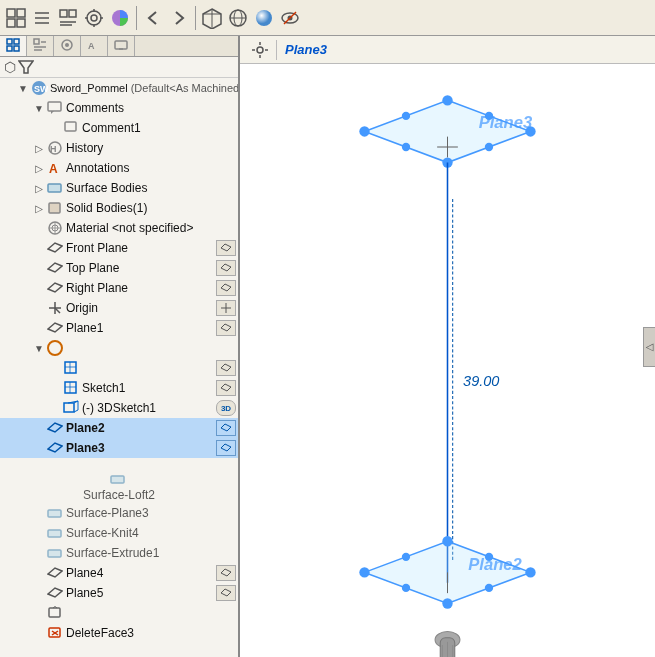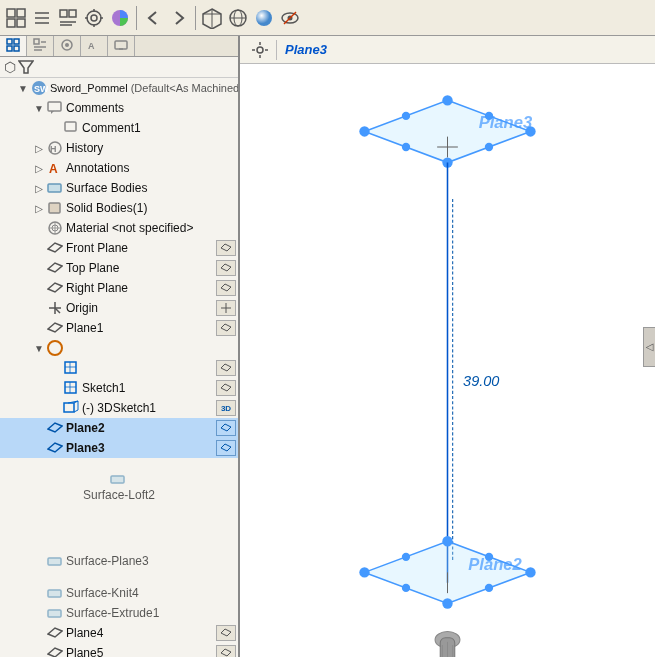--- a/index.html
+++ b/index.html
@@ -457,21 +457,21 @@
           <svg width="16" height="16" viewBox="0 0 16 16">
               <rect x="1" y="3" width="10" height="9" fill="none" stroke="#0066cc" stroke-width="1.5"></rect>
               <line x1="5" y1="3" x2="15" y2="1" stroke="#0066cc" stroke-width="1"></line>
               <line x1="11" y1="3" x2="15" y2="1" stroke="#0066cc" stroke-width="1"></line>
               <line x1="11" y1="12" x2="15" y2="10" stroke="#0066cc" stroke-width="1"></line>
               <line x1="15" y1="1" x2="15" y2="10" stroke="#0066cc" stroke-width="1"></line>
             </svg>
         </span>
         <span class="item-label">(-) 3DSketch1</span>
         <div style="display:flex;align-items:center;margin-left:auto;">
-          <div class="action-rect" style="font-size:8px;font-weight:bold;color:#0055aa;">3D</div>
+          <div class="action-rect" style="font-size:8px;font-weight:bold;color:#0055aa;border-radius:7px;">3D</div>
         </div>
       </div>
 
       <div class="tree-item selected">
         <span class="indent"></span>
         <span class="indent"></span>
         <span class="expand" style="color:transparent;">▷</span>
         <span class="item-icon">
           <svg width="16" height="14" viewBox="0 0 16 14">
               <polygon points="1,8 8,2 15,5 8,11" fill="none" stroke="#0055aa" stroke-width="1.5"></polygon>
@@ -511,33 +511,33 @@
         <span class="indent"></span>
         <span class="expand" style="color:transparent;">▷</span>
         <span class="item-icon">
           <svg width="16" height="14" viewBox="0 0 16 14">
               <rect x="1" y="4" width="13" height="7" rx="1" fill="rgba(100,180,220,0.3)" stroke="#6699bb" stroke-width="1.5"></rect>
             </svg>
         </span>
         <span class="item-label">Surface-Loft2</span>
       </div>
 
-      <div class="tree-item" style="opacity:0.7;margin-top:48px;">
+      <div class="tree-item" style="opacity:0.7;">
         <span class="indent"></span>
         <span class="indent"></span>
         <span class="expand" style="color:transparent;">▷</span>
         <span class="item-icon">
           <svg width="16" height="14" viewBox="0 0 16 14">
               <rect x="1" y="4" width="13" height="7" rx="1" fill="rgba(100,180,220,0.3)" stroke="#6699bb" stroke-width="1.5"></rect>
             </svg>
         </span>
         <span class="item-label">Surface-Plane3</span>
       </div>
 
-      <div class="tree-item" style="opacity:0.7;margin-top:12px;">
+      <div class="tree-item" style="opacity:0.7;">
         <span class="indent"></span>
         <span class="indent"></span>
         <span class="expand" style="color:transparent;">▷</span>
         <span class="item-icon">
           <svg width="16" height="14" viewBox="0 0 16 14">
               <rect x="1" y="4" width="13" height="7" rx="1" fill="rgba(100,180,220,0.3)" stroke="#6699bb" stroke-width="1.5"></rect>
             </svg>
         </span>
         <span class="item-label">Surface-Knit4</span>
       </div>

